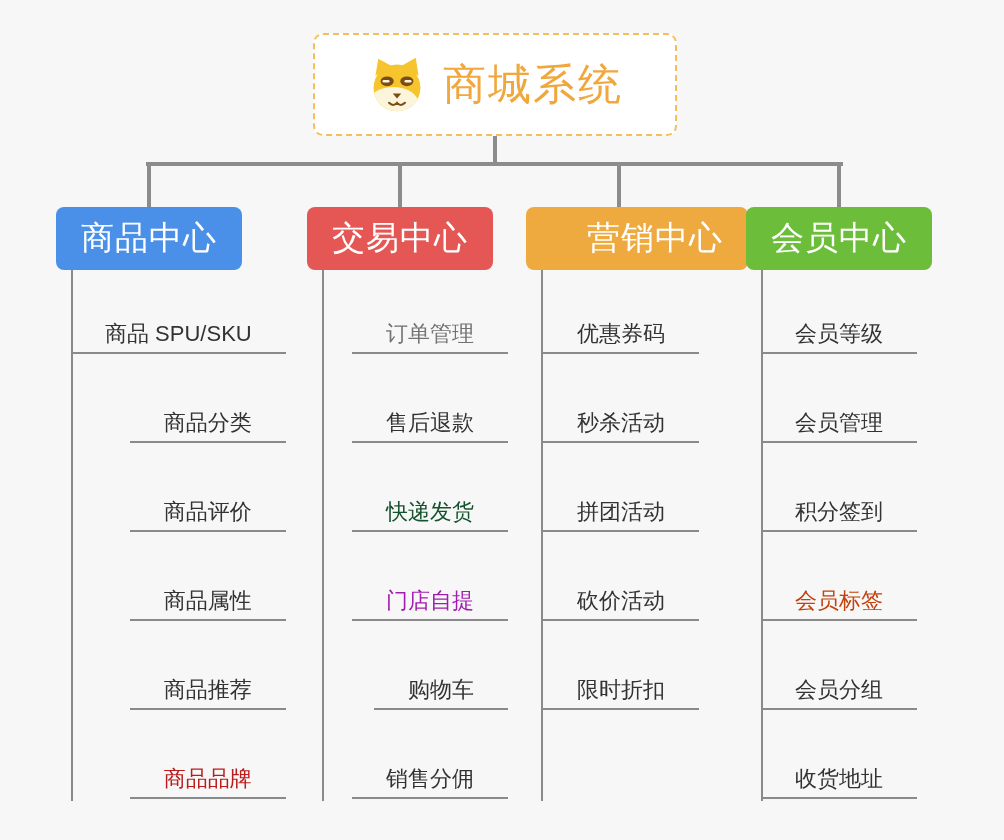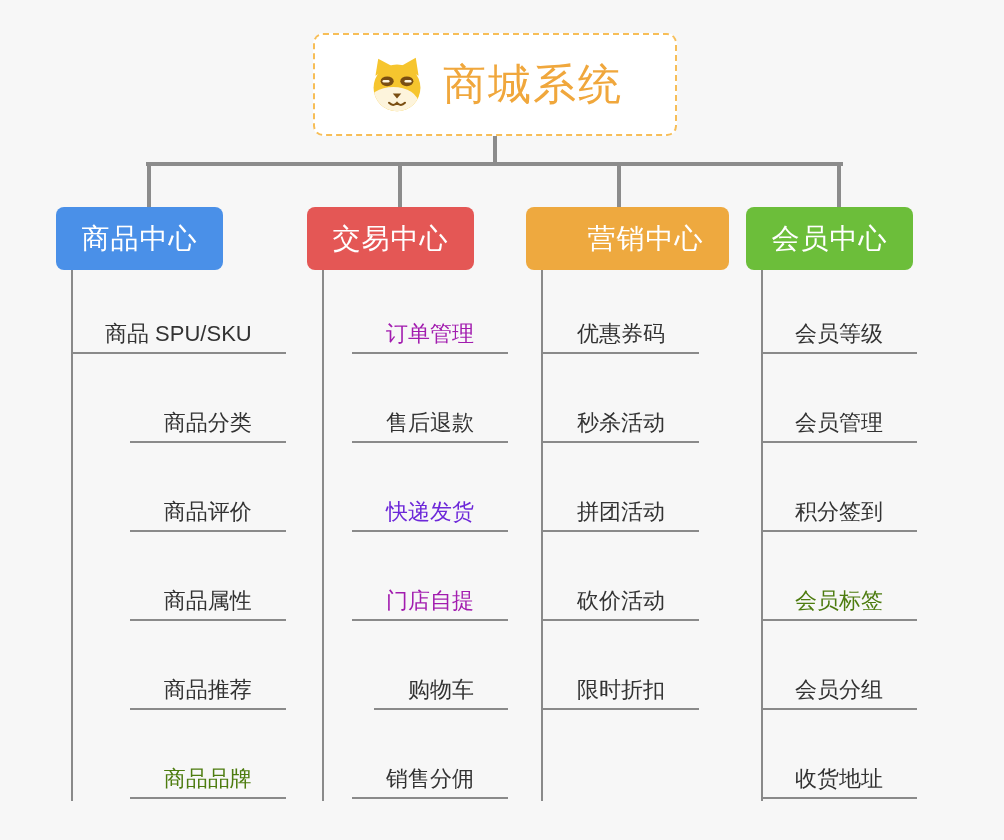--- a/index.html
+++ b/index.html
@@ -24,22 +24,22 @@
   .root-stem{left:493px;top:136px;width:4px;height:28px;}
   .rail{left:146px;top:162px;width:697px;height:4px;}
   
   .branch{position:absolute;top:207px;width:280px;}
   .branch-0{left:56px;}
   .branch-1{left:307px;}
   .branch-2{left:526px;}
   .branch-3{left:746px;}
   .stub{position:absolute;left:91px;top:-45px;width:4px;height:45px;background:var(--conn,#8C8C8C);}
   .hdr{
-    position:absolute;left:0;top:0;width:167px;height:63px;
-    border-radius:8px;color:#FFFFFF;font-size:28px;letter-spacing:1px;
+    position:absolute;left:0;top:0;width:186px;height:63px;
+    border-radius:8px;color:#FFFFFF;font-size:33px;letter-spacing:1px;
     display:flex;align-items:center;justify-content:center;
     cursor:pointer;
   }
   .trunk{position:absolute;left:15px;top:63px;width:2px;height:531px;background:#8A8A8A;}
   .leaves{position:absolute;left:15px;top:58px;margin:0;padding:0;list-style:none;}
   .leaf{height:89px;display:flex;align-items:flex-end;justify-content:flex-end;}
   .leaf-label{
     display:inline-block;white-space:nowrap;
     font-size:22px;color:#333333;line-height:1.2;
     padding:0 34px 5px 34px;
@@ -90,38 +90,38 @@
       <li class="leaf">
         <span class="leaf-label" style="color: rgb(51, 51, 51); border-bottom-color: rgb(138, 138, 138);">商品评价</span>
       </li>
       <li class="leaf">
         <span class="leaf-label" style="color: rgb(51, 51, 51); border-bottom-color: rgb(138, 138, 138);">商品属性</span>
       </li>
       <li class="leaf">
         <span class="leaf-label" style="color: rgb(51, 51, 51); border-bottom-color: rgb(138, 138, 138);">商品推荐</span>
       </li>
       <li class="leaf">
-        <span class="leaf-label" style="color: #4d7c0f; border-bottom-color: rgb(138, 138, 138);">商品品牌</span>
+        <span class="leaf-label" style="color: #b91c1c; border-bottom-color: rgb(138, 138, 138);">商品品牌</span>
       </li>
     </ul>
 </div>
 
 <div class="branch branch-1">
   <div class="stub"></div>
   <div class="hdr" style="background: rgb(228, 87, 85);">交易中心</div>
   <div class="trunk"></div>
   <ul class="leaves">
       <li class="leaf">
-        <span class="leaf-label" style="color: #a21caf; border-bottom-color: rgb(138, 138, 138); font-family: Liberation Serif, serif;">订单管理</span>
+        <span class="leaf-label" style="color: #737373; border-bottom-color: rgb(138, 138, 138); font-family: Liberation Serif, serif;">订单管理</span>
       </li>
       <li class="leaf">
         <span class="leaf-label" style="color: rgb(51, 51, 51); border-bottom-color: rgb(138, 138, 138);">售后退款</span>
       </li>
       <li class="leaf">
-        <span class="leaf-label" style="color: #6d28d9; border-bottom-color: rgb(138, 138, 138);">快递发货</span>
+        <span class="leaf-label" style="color: #14532d; border-bottom-color: rgb(138, 138, 138);">快递发货</span>
       </li>
       <li class="leaf">
         <span class="leaf-label" style="color: #a21caf; border-bottom-color: rgb(138, 138, 138); margin-left: 30px;">门店自提</span>
       </li>
       <li class="leaf">
         <span class="leaf-label" style="color: rgb(51, 51, 51); border-bottom-color: rgb(138, 138, 138);">购物车</span>
       </li>
       <li class="leaf">
         <span class="leaf-label" style="color: rgb(51, 51, 51); border-bottom-color: rgb(138, 138, 138);">销售分佣</span>
       </li>
@@ -159,21 +159,21 @@
       <li class="leaf">
         <span class="leaf-label" style="color: rgb(51, 51, 51); border-bottom-color: rgb(138, 138, 138);">会员等级</span>
       </li>
       <li class="leaf">
         <span class="leaf-label" style="color: rgb(51, 51, 51); border-bottom-color: rgb(138, 138, 138);">会员管理</span>
       </li>
       <li class="leaf">
         <span class="leaf-label" style="color: rgb(51, 51, 51); border-bottom-color: rgb(138, 138, 138);">积分签到</span>
       </li>
       <li class="leaf">
-        <span class="leaf-label" style="color: #4d7c0f; border-bottom-color: rgb(138, 138, 138);">会员标签</span>
+        <span class="leaf-label" style="color: #c2410c; border-bottom-color: rgb(138, 138, 138);">会员标签</span>
       </li>
       <li class="leaf">
         <span class="leaf-label" style="color: rgb(51, 51, 51); border-bottom-color: rgb(138, 138, 138);">会员分组</span>
       </li>
       <li class="leaf">
         <span class="leaf-label" style="color: rgb(51, 51, 51); border-bottom-color: rgb(138, 138, 138);">收货地址</span>
       </li>
     </ul>
 </div>
 

